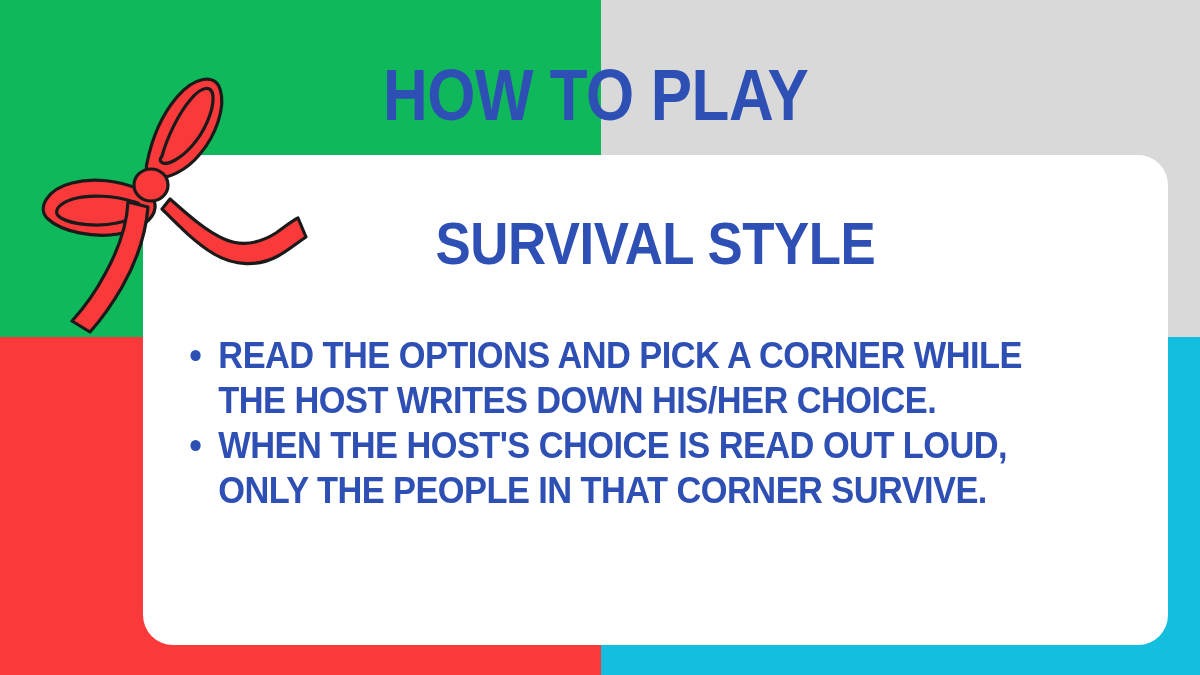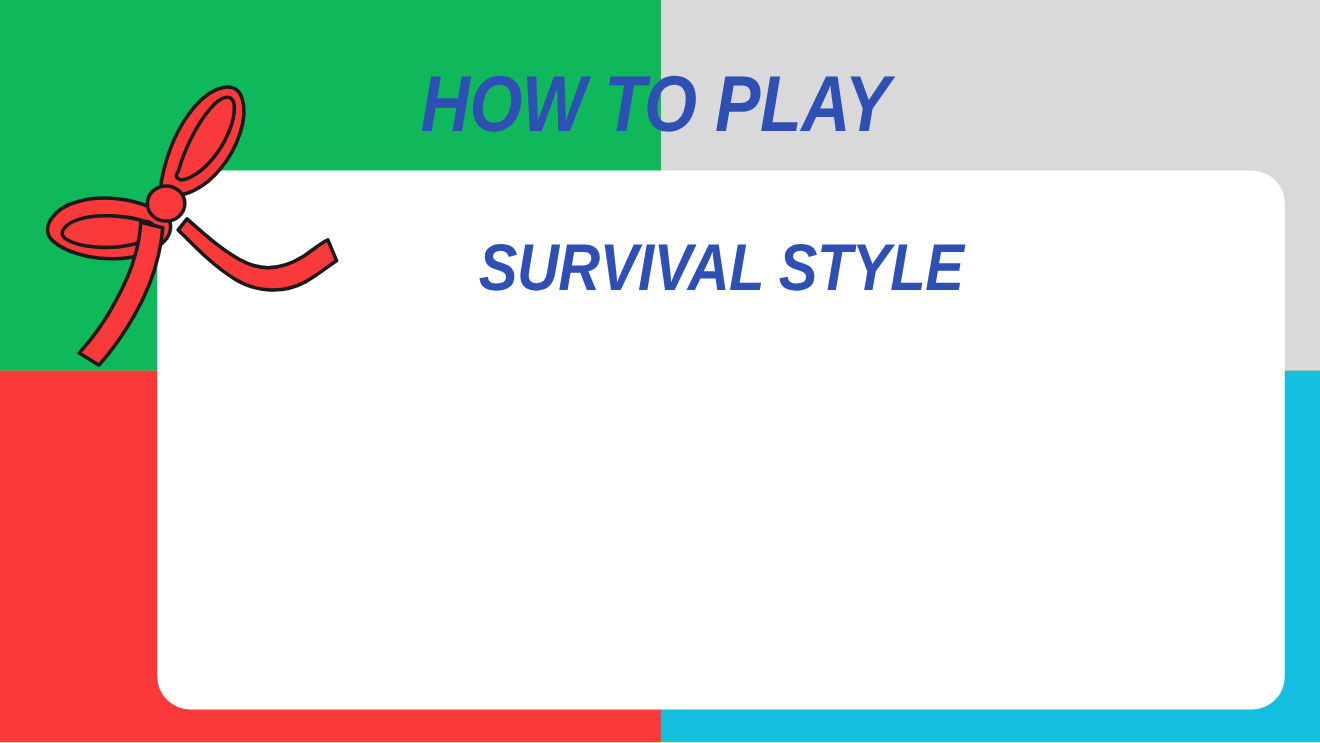--- a/index.html
+++ b/index.html
@@ -9,22 +9,21 @@
   }
   body {
     font-family: "Liberation Sans", sans-serif;
   }
 
   #slide {
     position: relative;
     width: 1200px;
     height: 675px;
     overflow: hidden;
-    background: #eab308;
-    font-style: italic;
+    background: #fef9c3;
   }
 
   
   .bg-block {
     position: absolute;
   }
   #block-green {
     left: 0;
     top: 0;
     width: 601px;
@@ -152,20 +151,30 @@
   <div class="bg-block" id="block-gray"></div>
   <div class="bg-block" id="block-red"></div>
   <div class="bg-block" id="block-cyan"></div>
 
   <div id="title">HOW TO PLAY</div>
 
   <div id="card">
 
     <div id="card-heading">SURVIVAL STYLE</div>
 
+    <ul id="bullet-list">
+      <li class="bullet-item">
+        <span class="bullet-dot"></span>
+        <span>READ THE OPTIONS AND PICK A CORNER WHILE THE HOST WRITES DOWN HIS/HER CHOICE.</span>
+      </li>
+      <li class="bullet-item">
+        <span class="bullet-dot"></span>
+        <span>WHEN THE HOST'S CHOICE IS READ OUT LOUD, ONLY THE PEOPLE IN THAT CORNER SURVIVE.</span>
+      </li>
+    </ul>
 
   </div>
 
   <svg id="bow" viewBox="0 0 310 290">
     <g fill="#FA3A3A" stroke="#1A1A1A" stroke-width="3.2" stroke-linejoin="round" stroke-linecap="round">
 
       <path d="M137 108
                C 141 88, 150 62, 167 42
                C 184 22, 205 18, 210 34
                C 216 52, 206 80, 190 99

